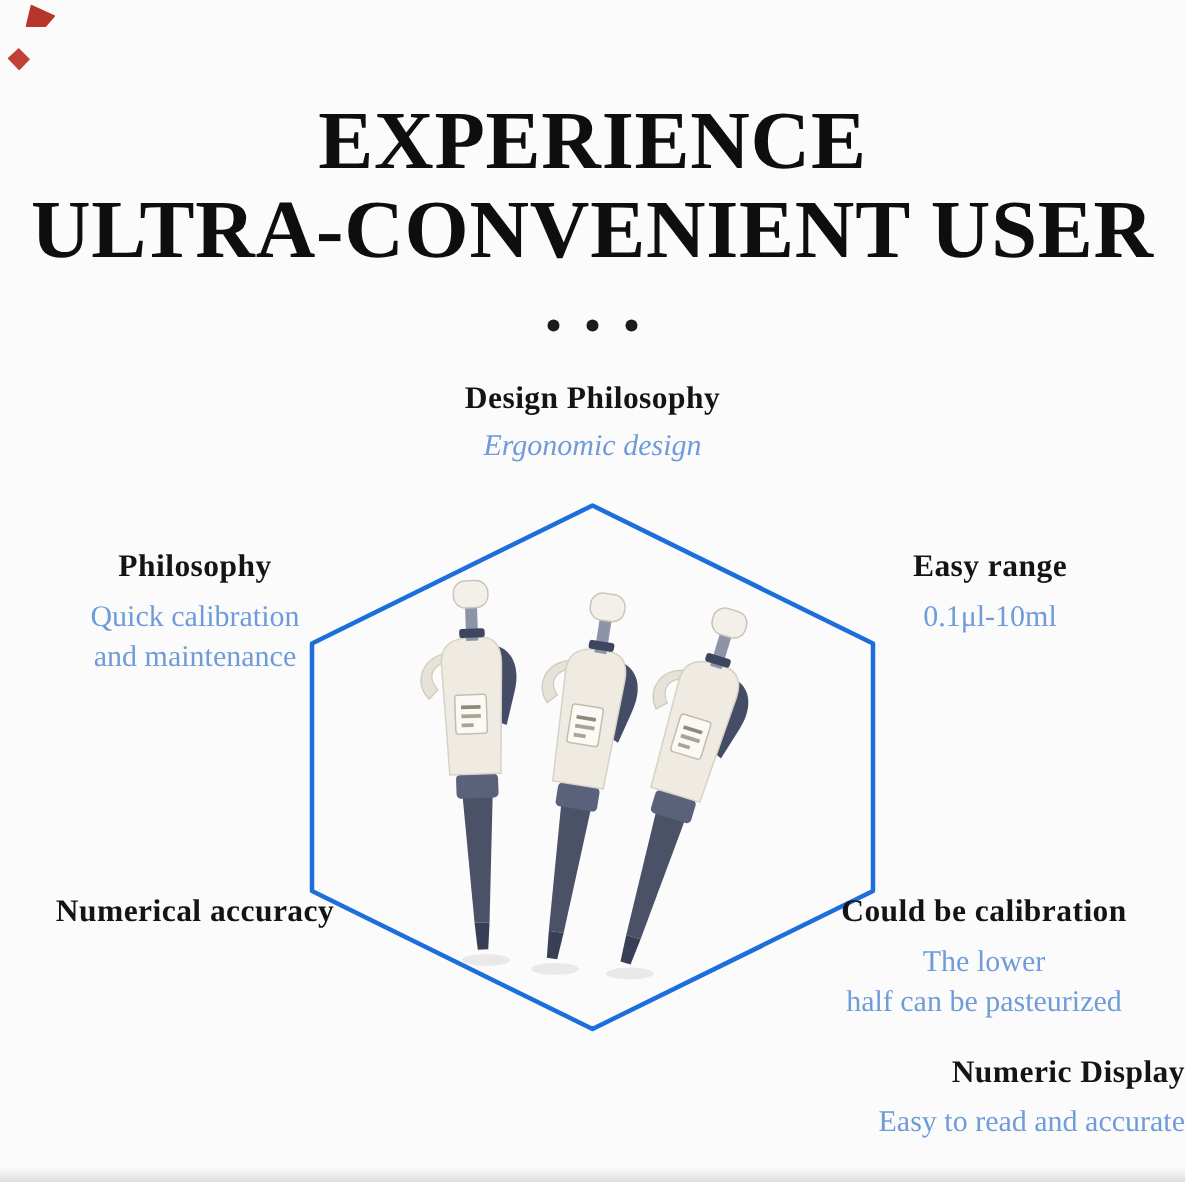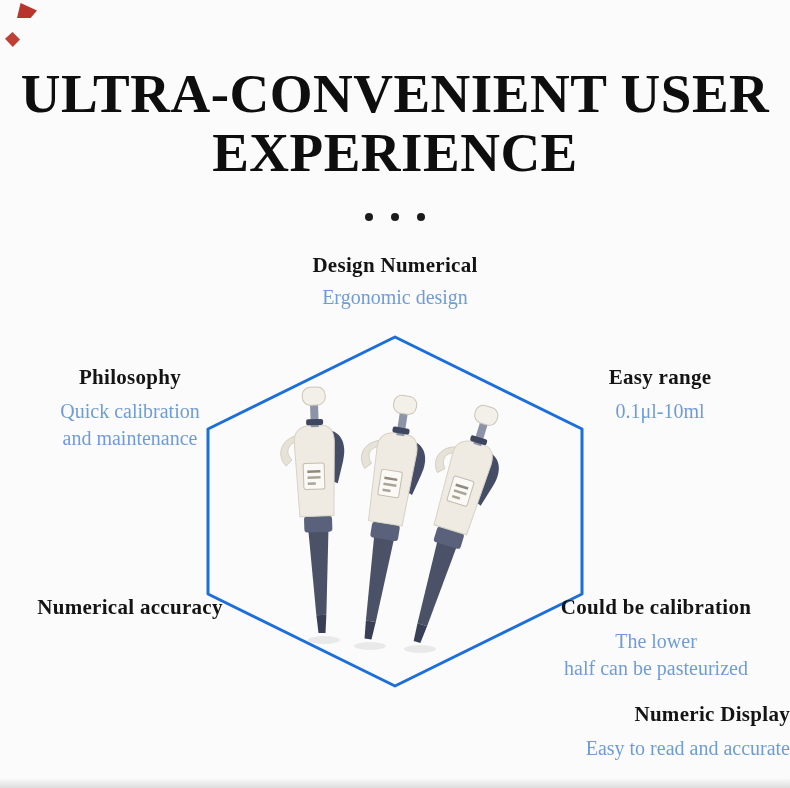--- a/index.html
+++ b/index.html
@@ -21,21 +21,21 @@
   .feature { position:absolute; text-align:center; }
   .feature .label {
     font-weight:700; font-size:21px; line-height:26px; color:#141414;
     letter-spacing:0.3px;
   }
   .feature .desc {
     margin-top:8px; font-size:20px; line-height:27px; color:#6f9cd9;
     white-space:pre-line;
   }
   .f-top       { top:252px; left:0;     width:790px; }
-  .f-top .desc { margin-top:6px; }
+  .f-top .desc { margin-top:6px;font-style:italic; }
   .f-left-up   { top:364px; left:10px;  width:240px; }
   .f-right-up  { top:364px; left:540px; width:240px; }
   .f-left-low  { top:594px; left:8px;   width:244px; }
   .f-right-low { top:594px; left:534px; width:244px; }
   .f-bottom    { top:701px; left:0;     width:790px;text-align:right; }
   .hex-art { position:absolute; top:0; left:0; width:790px; height:788px; }
   .corner-mark-1 {
     position:absolute; left:17px; top:3px; width:20px; height:15px;
     background:#b8352b;
     clip-path:polygon(0 100%, 18% 0, 100% 50%, 68% 100%);
@@ -52,22 +52,22 @@
 </style>
 </head>
 <body>
 
 <div class="page">
 
   <div class="corner-mark-1"></div>
   <div class="corner-mark-2"></div>
 
   <div class="title">
+    <div>EXPERIENCE</div>
     <div>ULTRA-CONVENIENT USER</div>
-    <div>EXPERIENCE</div>
   </div>
 
   <div class="dots">
     <div class="dot"></div>
     <div class="dot"></div>
     <div class="dot"></div>
   </div>
 
   <svg class="hex-art" viewBox="0 0 790 788" aria-hidden="true">
     <defs>
@@ -102,21 +102,21 @@
     <ellipse cx="420" cy="649" rx="16" ry="4" fill="rgba(0,0,0,0.07)"></ellipse>
 
     <g>
       <use href="#pipette" transform="translate(322,633) rotate(-2)"></use>
       <use href="#pipette" transform="translate(368,639) rotate(9)"></use>
       <use href="#pipette" transform="translate(417,642) rotate(17)"></use>
     </g>
   </svg>
 
   <div class="feature f-top">
-    <div class="label">Design Numerical</div>
+    <div class="label">Design Philosophy</div>
     <div class="desc">Ergonomic design</div>
   </div>
 
   <div class="feature f-left-up">
     <div class="label">Philosophy</div>
     <div class="desc">Quick calibration
 and maintenance</div>
   </div>
 
   <div class="feature f-right-up">

